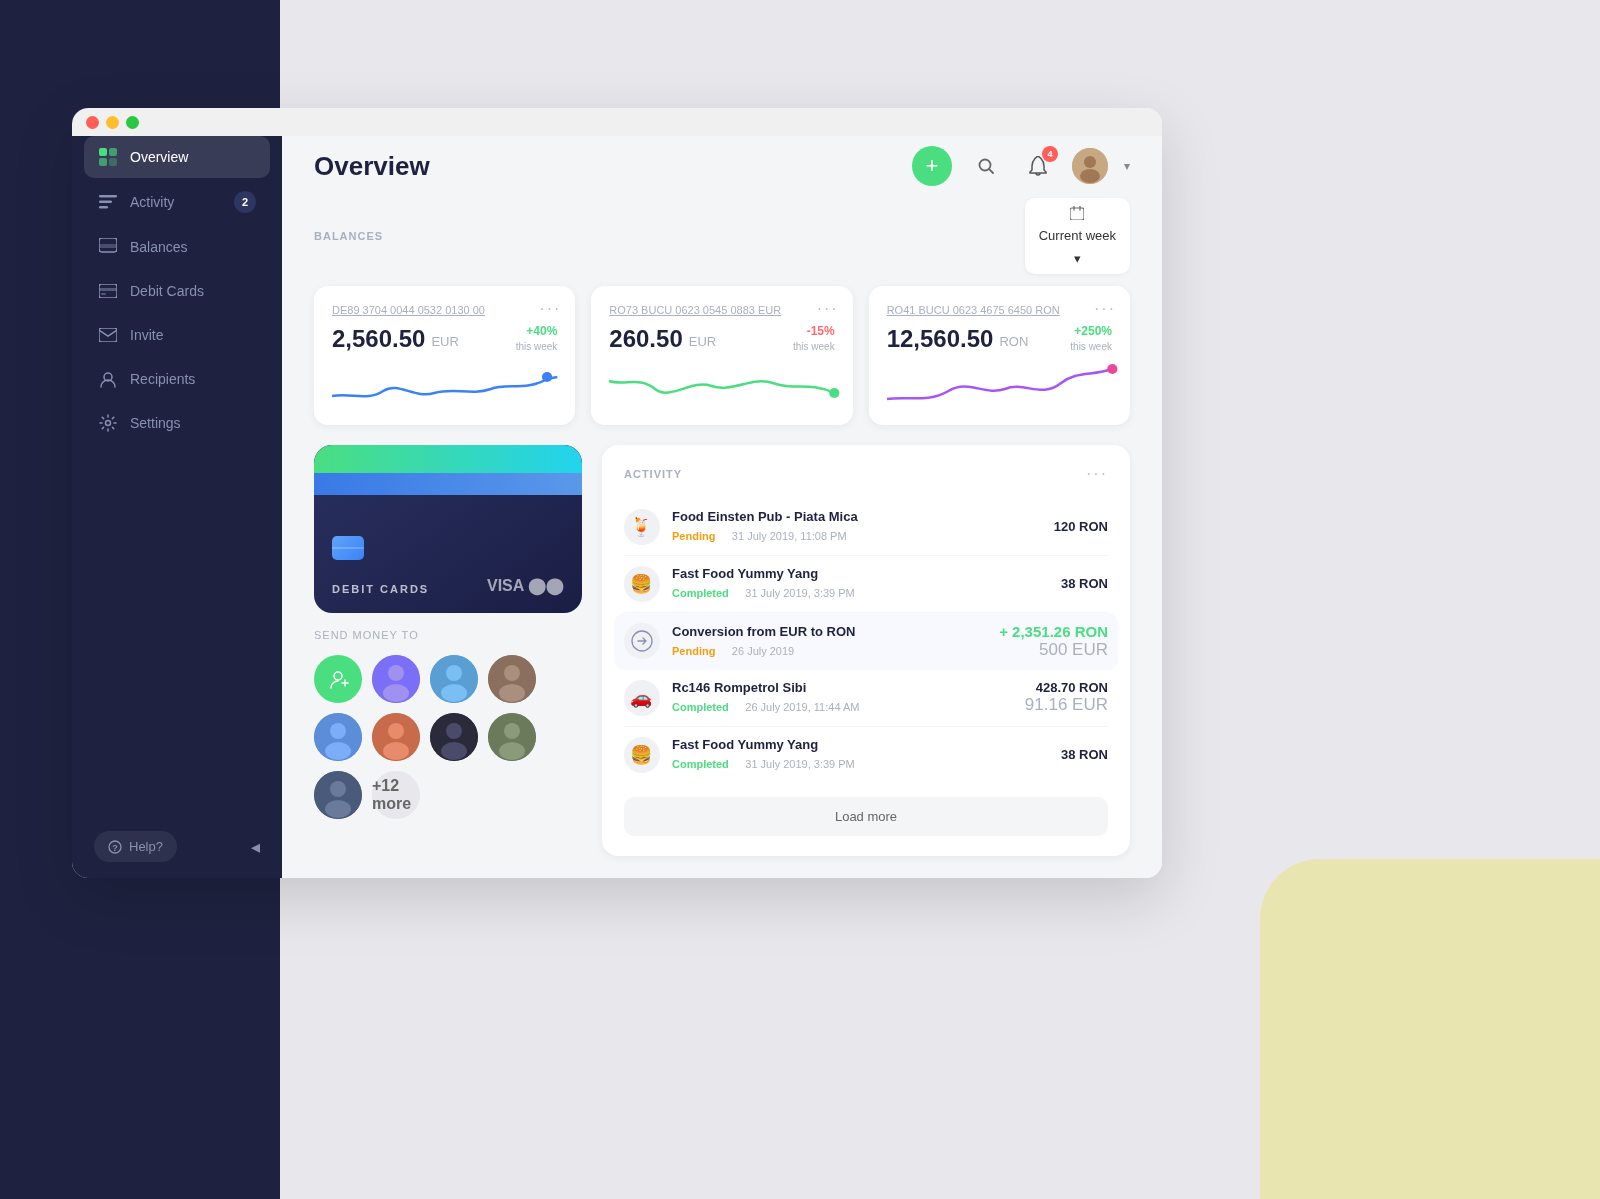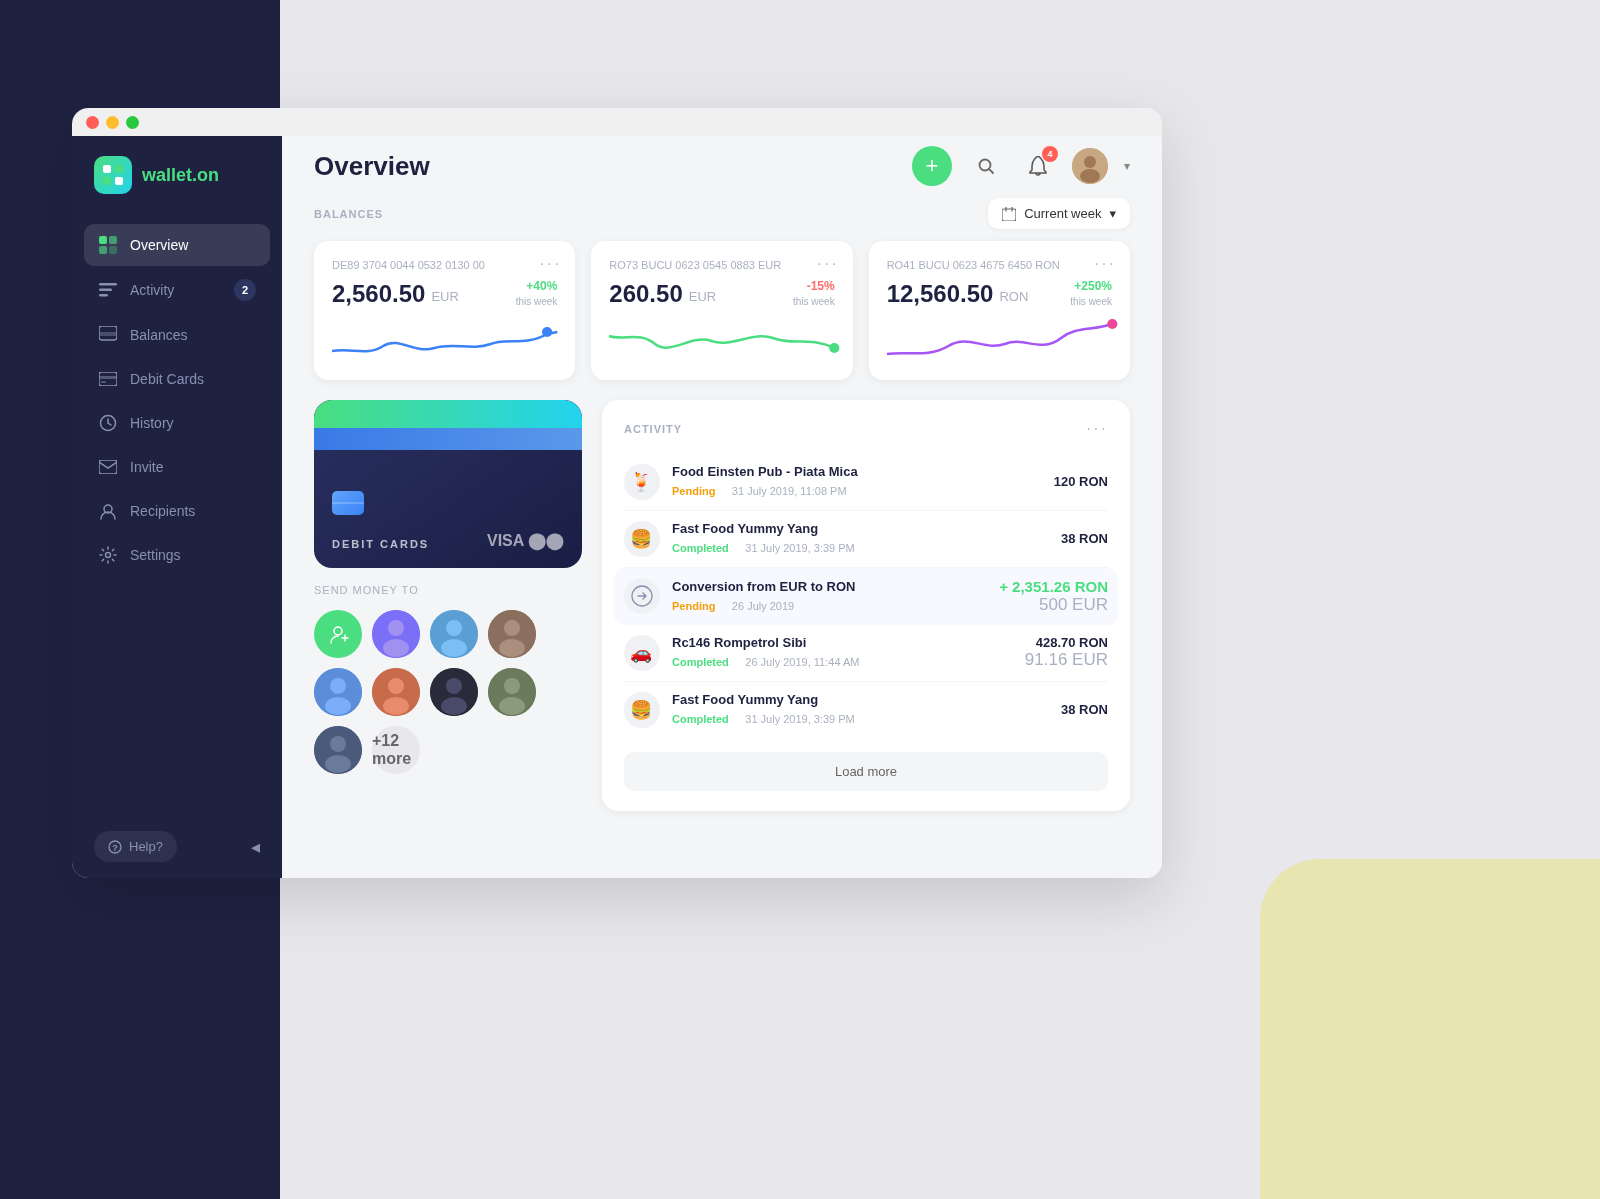--- a/index.html
+++ b/index.html
@@ -306,20 +306,21 @@
       display: flex;
       align-items: center;
       gap: 8px;
       background: white;
       border-radius: 10px;
       padding: 8px 14px;
       font-size: 13px;
       color: #333;
       cursor: pointer;
       box-shadow: 0 1px 4px rgba(0,0,0,0.06);
+      flex-direction: column;
     }
     .week-selector svg { color: #666; }
 
     .balance-cards {
       display: flex;
       gap: 16px;
     }
     .balance-card {
       flex: 1;
       background: white;
@@ -335,20 +336,21 @@
       color: #bbb;
       font-size: 16px;
       cursor: pointer;
       letter-spacing: 2px;
     }
     .card-account {
       font-size: 11px;
       color: #aab0c0;
       font-weight: 500;
       margin-bottom: 8px;
+      text-decoration: underline;
     }
     .card-amount-row {
       display: flex;
       align-items: flex-end;
       gap: 6px;
       margin-bottom: 4px;
     }
     .card-amount {
       font-size: 24px;
       font-weight: 700;
@@ -626,33 +628,20 @@
 
 <div class="window">
 
   <div class="window-chrome">
     <div class="chrome-dot dot-red"></div>
     <div class="chrome-dot dot-yellow"></div>
     <div class="chrome-dot dot-green"></div>
   </div>
 
   <div class="sidebar">
-    <div class="sidebar-logo">
-      <div class="logo-icon">
-        <div class="logo-dots">
-          <div class="logo-dot"></div>
-          <div class="logo-dot green"></div>
-          <div class="logo-dot green"></div>
-          <div class="logo-dot"></div>
-        </div>
-      </div>
-      <div class="logo-text">
-        <span>wallet</span><span style="color:#4ade80">.on</span>
-      </div>
-    </div>
 
     <div class="nav-items">
 
       <div class="nav-item active">
         <div class="nav-icon">
           <svg width="18" height="18" viewBox="0 0 18 18" fill="none">
             <rect x="0" y="0" width="8" height="8" rx="2" fill="#4ade80"></rect>
             <rect x="10" y="0" width="8" height="8" rx="2" fill="#4ade80" opacity="0.6"></rect>
             <rect x="0" y="10" width="8" height="8" rx="2" fill="#4ade80" opacity="0.6"></rect>
             <rect x="10" y="10" width="8" height="8" rx="2" fill="#4ade80" opacity="0.3"></rect>
@@ -687,29 +676,20 @@
         <div class="nav-icon">
           <svg width="18" height="14" viewBox="0 0 18 14" fill="none">
             <rect x="0" y="0" width="18" height="14" rx="2.5" stroke="#8890b0" stroke-width="1.5" fill="none"></rect>
             <rect x="0" y="4" width="18" height="3" fill="#8890b0" opacity="0.5"></rect>
             <rect x="2" y="9" width="5" height="2" rx="1" fill="#8890b0" opacity="0.5"></rect>
           </svg>
         </div>
         <span class="nav-label">Debit Cards</span>
       </div>
 
-      <div class="nav-item">
-        <div class="nav-icon">
-          <svg width="18" height="18" viewBox="0 0 18 18" fill="none">
-            <circle cx="9" cy="9" r="7.5" stroke="#8890b0" stroke-width="1.5" fill="none"></circle>
-            <polyline points="9,5 9,9 12,11" stroke="#8890b0" stroke-width="1.5" stroke-linecap="round" fill="none"></polyline>
-          </svg>
-        </div>
-        <span class="nav-label">History</span>
-      </div>
 
       <div class="nav-item">
         <div class="nav-icon">
           <svg width="18" height="14" viewBox="0 0 18 14" fill="none">
             <rect x="0" y="0" width="18" height="14" rx="2.5" stroke="#8890b0" stroke-width="1.5" fill="none"></rect>
             <polyline points="0,2 9,8 18,2" stroke="#8890b0" stroke-width="1.5" stroke-linecap="round" fill="none"></polyline>
           </svg>
         </div>
         <span class="nav-label">Invite</span>
       </div>

